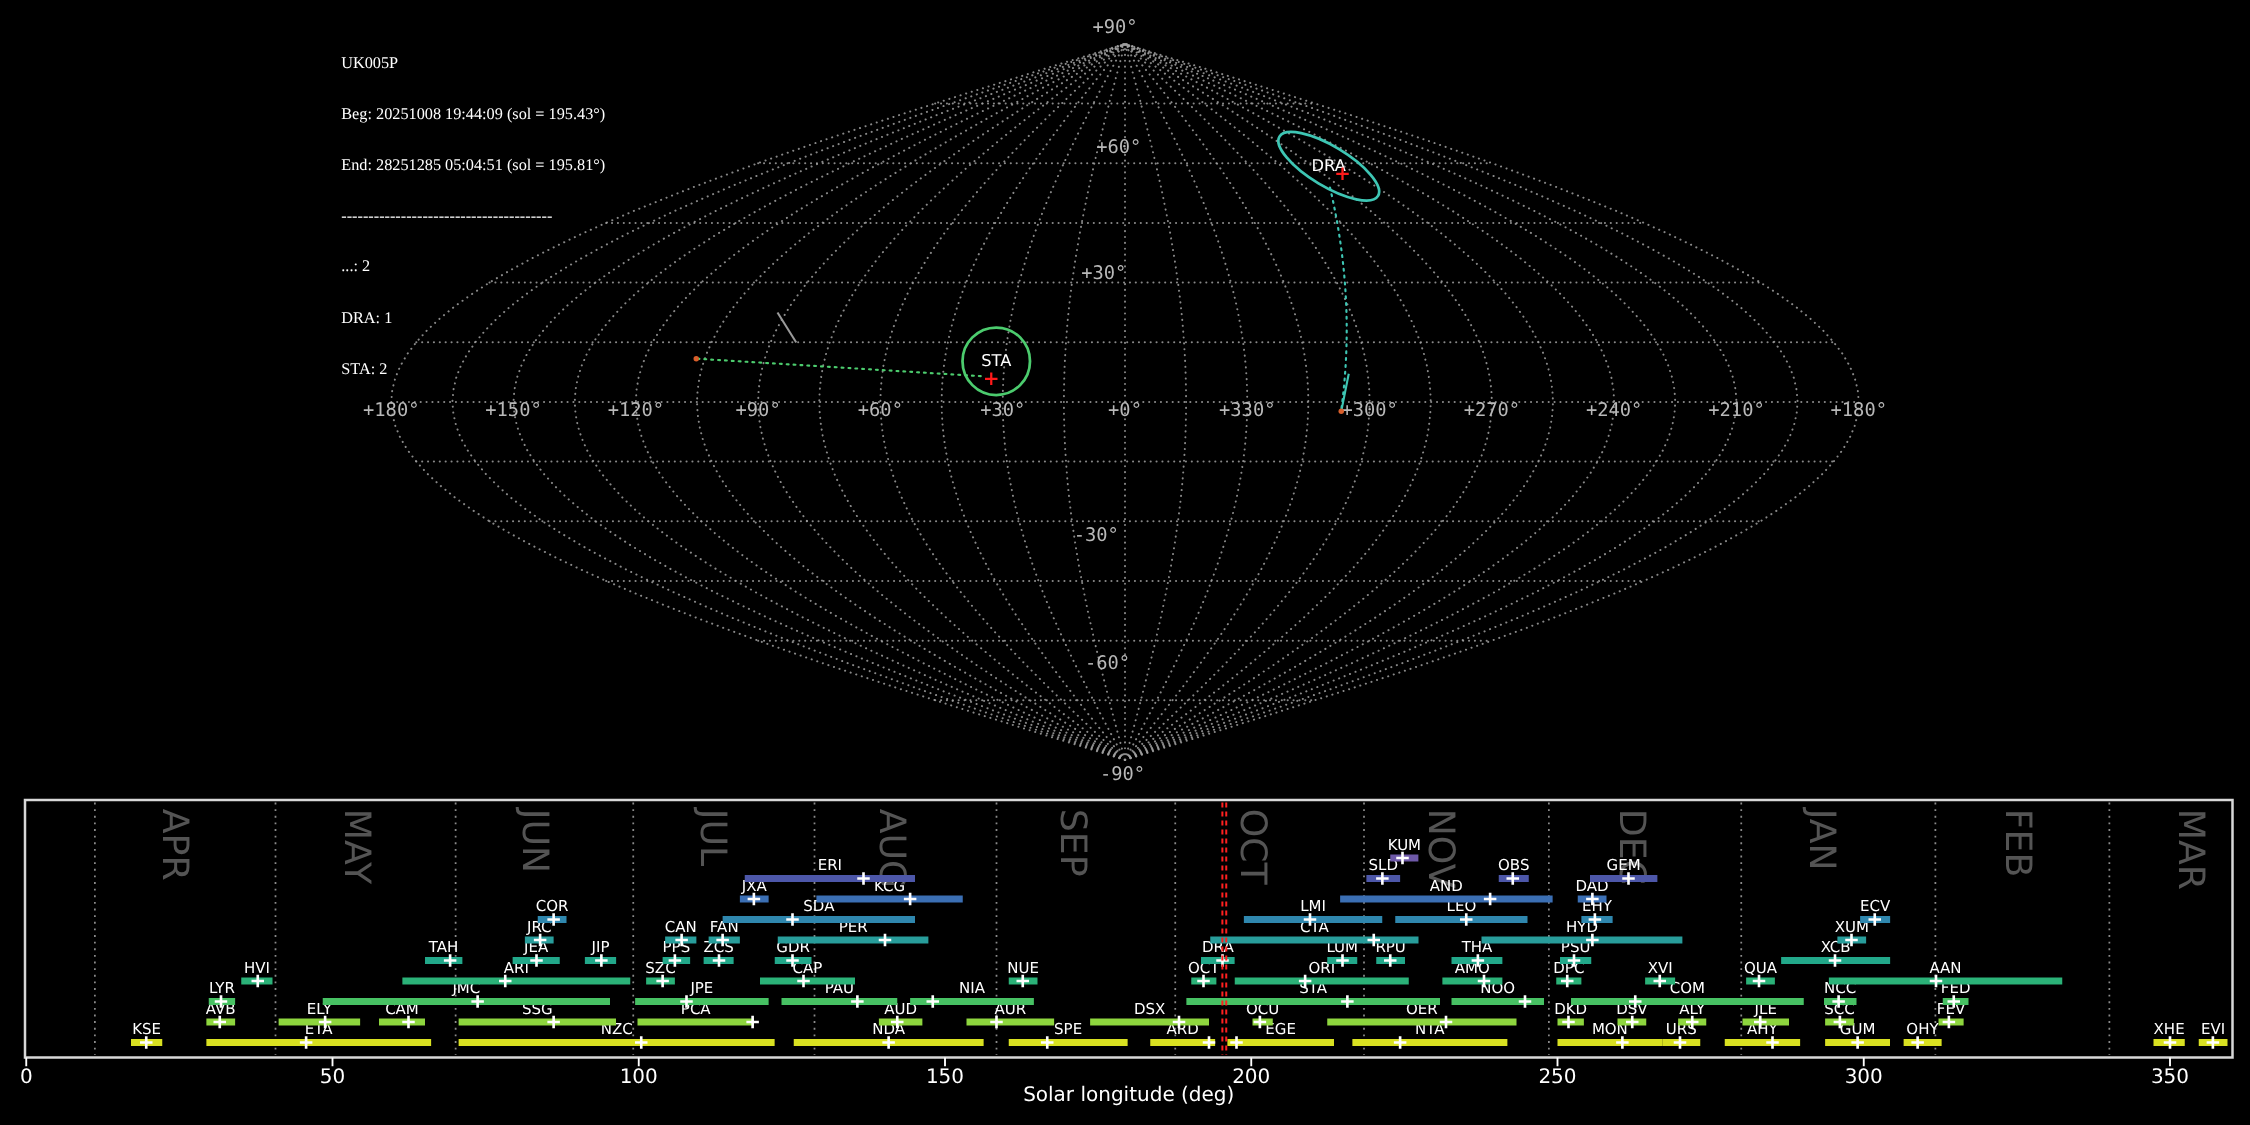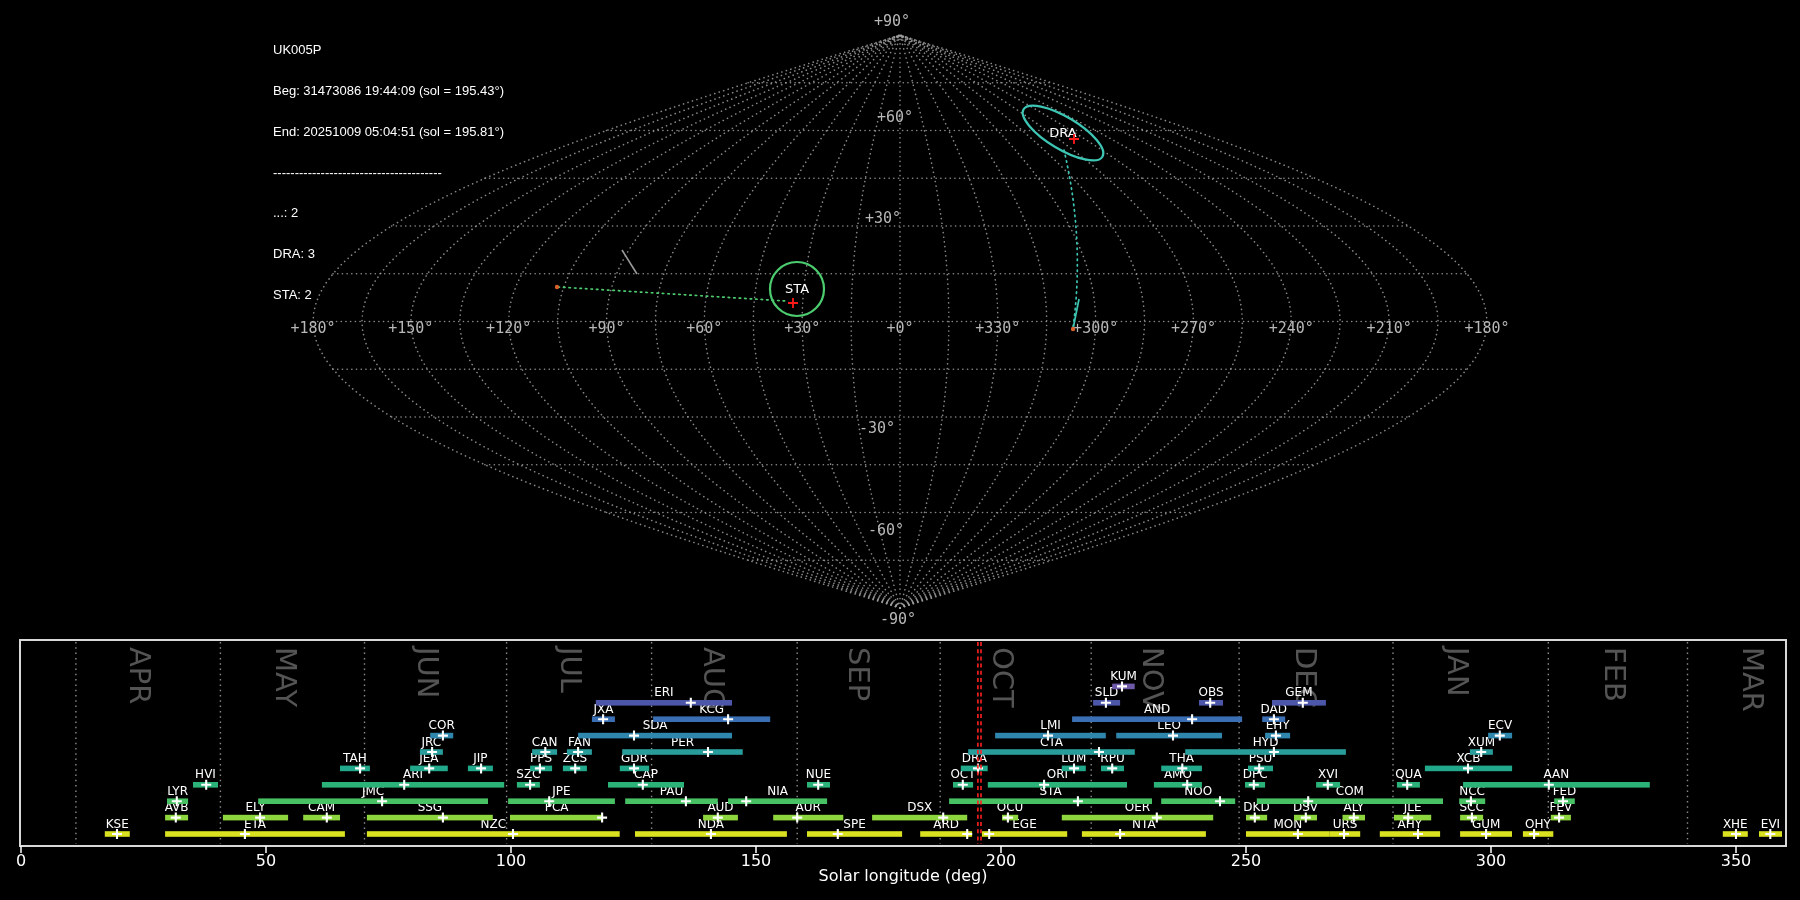--- a/index.html
+++ b/index.html
@@ -1,20 +1,20 @@
 <!DOCTYPE html>
 <html><head>
 <meta charset="utf-8">
 <style>
   html,body{margin:0;padding:0;background:#000;}
   #stage{position:relative;width:1800px;height:900px;background:#000;overflow:hidden;
          font-family:"DejaVu Sans",sans-serif;}
   #skymap,#chart{position:absolute;left:0;top:0;}
   #hdr{position:absolute;left:273px;top:16px;color:#fff;
-       font-family:Liberation Sans, sans-serif;font-size:13px;line-height:13.6px;white-space:pre;}
+       font-family:Liberation Serif, serif;font-size:13px;line-height:13.6px;white-space:pre;}
   .gridline{stroke:#a0a0a0;stroke-width:1.6;stroke-linecap:round;stroke-dasharray:0.1 4.6;fill:none;opacity:.85;}
   .maplabel{fill:#b8b8b8;font-size:15px;font-family:"DejaVu Sans Mono",monospace;}
   .radlabel{fill:#fff;font-size:13px;font-family:"DejaVu Sans",sans-serif;}
   .month{fill:#545454;font-size:29px;font-family:"DejaVu Sans",sans-serif;}
   .shlabel{fill:#fff;font-size:12px;font-family:"DejaVu Sans",sans-serif;}
   .ticklabel{fill:#fff;font-size:16px;font-family:"DejaVu Sans",sans-serif;}
   .monthgrid{stroke:#8a8a8a;stroke-width:1.4;stroke-dasharray:1.5 3.8;}
   .redline{stroke:#ff2020;stroke-width:1.6;stroke-dasharray:4 3.2;}
 </style>
 </head>
@@ -396,20 +396,20 @@
         <text x="1246" y="866" text-anchor="middle" class="ticklabel">250</text>
         <line x1="1491" y1="846" x2="1491" y2="853" stroke="#fff" stroke-width="1.5"></line>
         <text x="1491" y="866" text-anchor="middle" class="ticklabel">300</text>
         <line x1="1736.0000000000002" y1="846" x2="1736.0000000000002" y2="853" stroke="#fff" stroke-width="1.5"></line>
         <text x="1736.0000000000002" y="866" text-anchor="middle" class="ticklabel">350</text>
       </g>
     <text class="ticklabel" x="903" y="881" text-anchor="middle">Solar longitude (deg)</text>
   </svg>
   <div id="hdr">
     <div>UK005P</div>
-    <div>Beg: 31473086 19:44:09 (sol = 195.43°)</div>
-    <div>End: 20251009 05:04:51 (sol = 195.81°)</div>
+    <div>Beg: 20251008 19:44:09 (sol = 195.43°)</div>
+    <div>End: 28251285 05:04:51 (sol = 195.81°)</div>
     <div>---------------------------------------</div>
     <div>...: 2</div>
-    <div>DRA: 3</div>
+    <div>DRA: 1</div>
     <div>STA: 2</div>
   </div>
 </div>
 
 </body></html>

